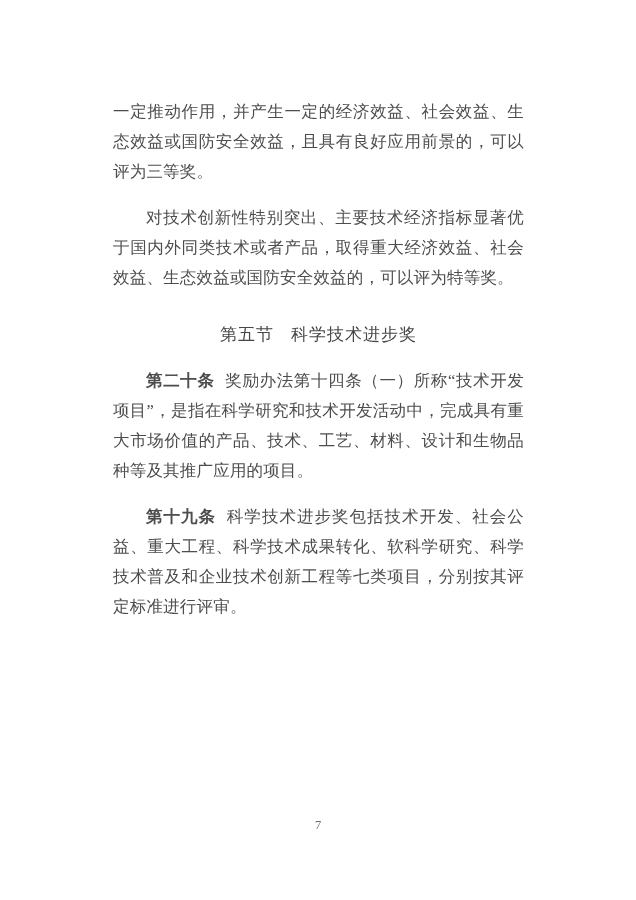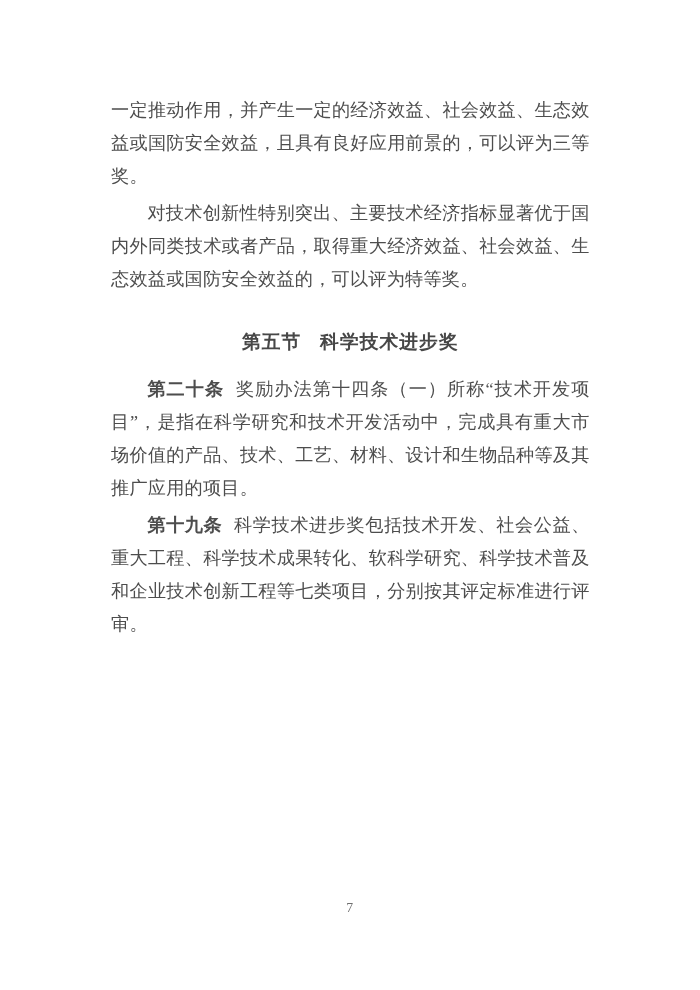--- a/index.html
+++ b/index.html
@@ -25,35 +25,35 @@
     top: 81px;
     width: 443px;
     color: #4d4d4d;
     font-size: 16.5px;
     line-height: 30px;
     text-align: justify;
     text-justify: inter-character;
     letter-spacing: 0.2px;
   }
   .content p {
-    margin: 4px;
+    margin: 16px;
     padding: 0;
   }
   p.indent {
     text-indent: 2em;
   }
   .term {
     font-weight: bold;
     margin-right: 0.65em;
   }
   .section-heading {
     margin: 27px 0 13px 0 !important;
     text-align: center;
     text-indent: 0;
-    font-weight: bold;
+    font-weight: normal;
     font-size: 17px;
     letter-spacing: 1px;
     color: #474747;
   }
   .section-heading .heading-label {
     margin-right: 1em;
   }
   .page-number {
     position: absolute;
     left: 0;

